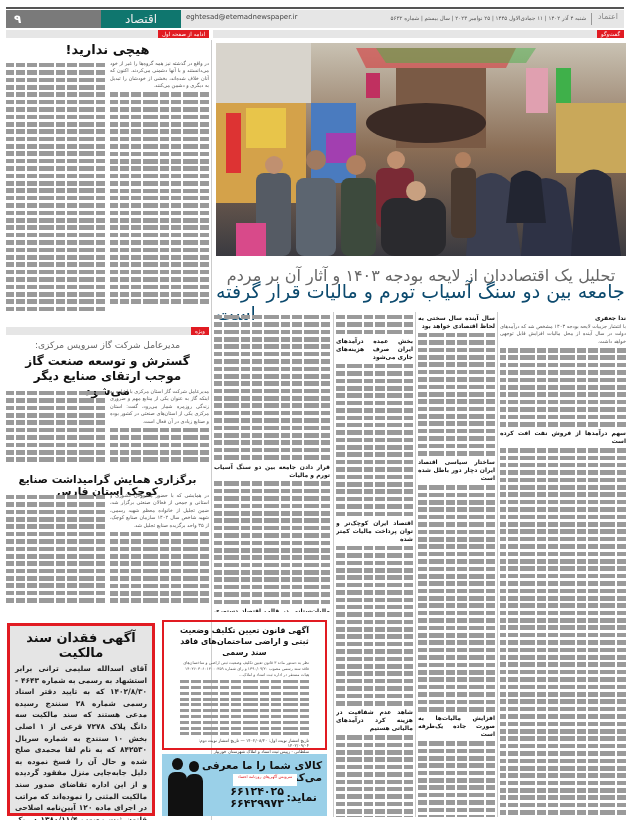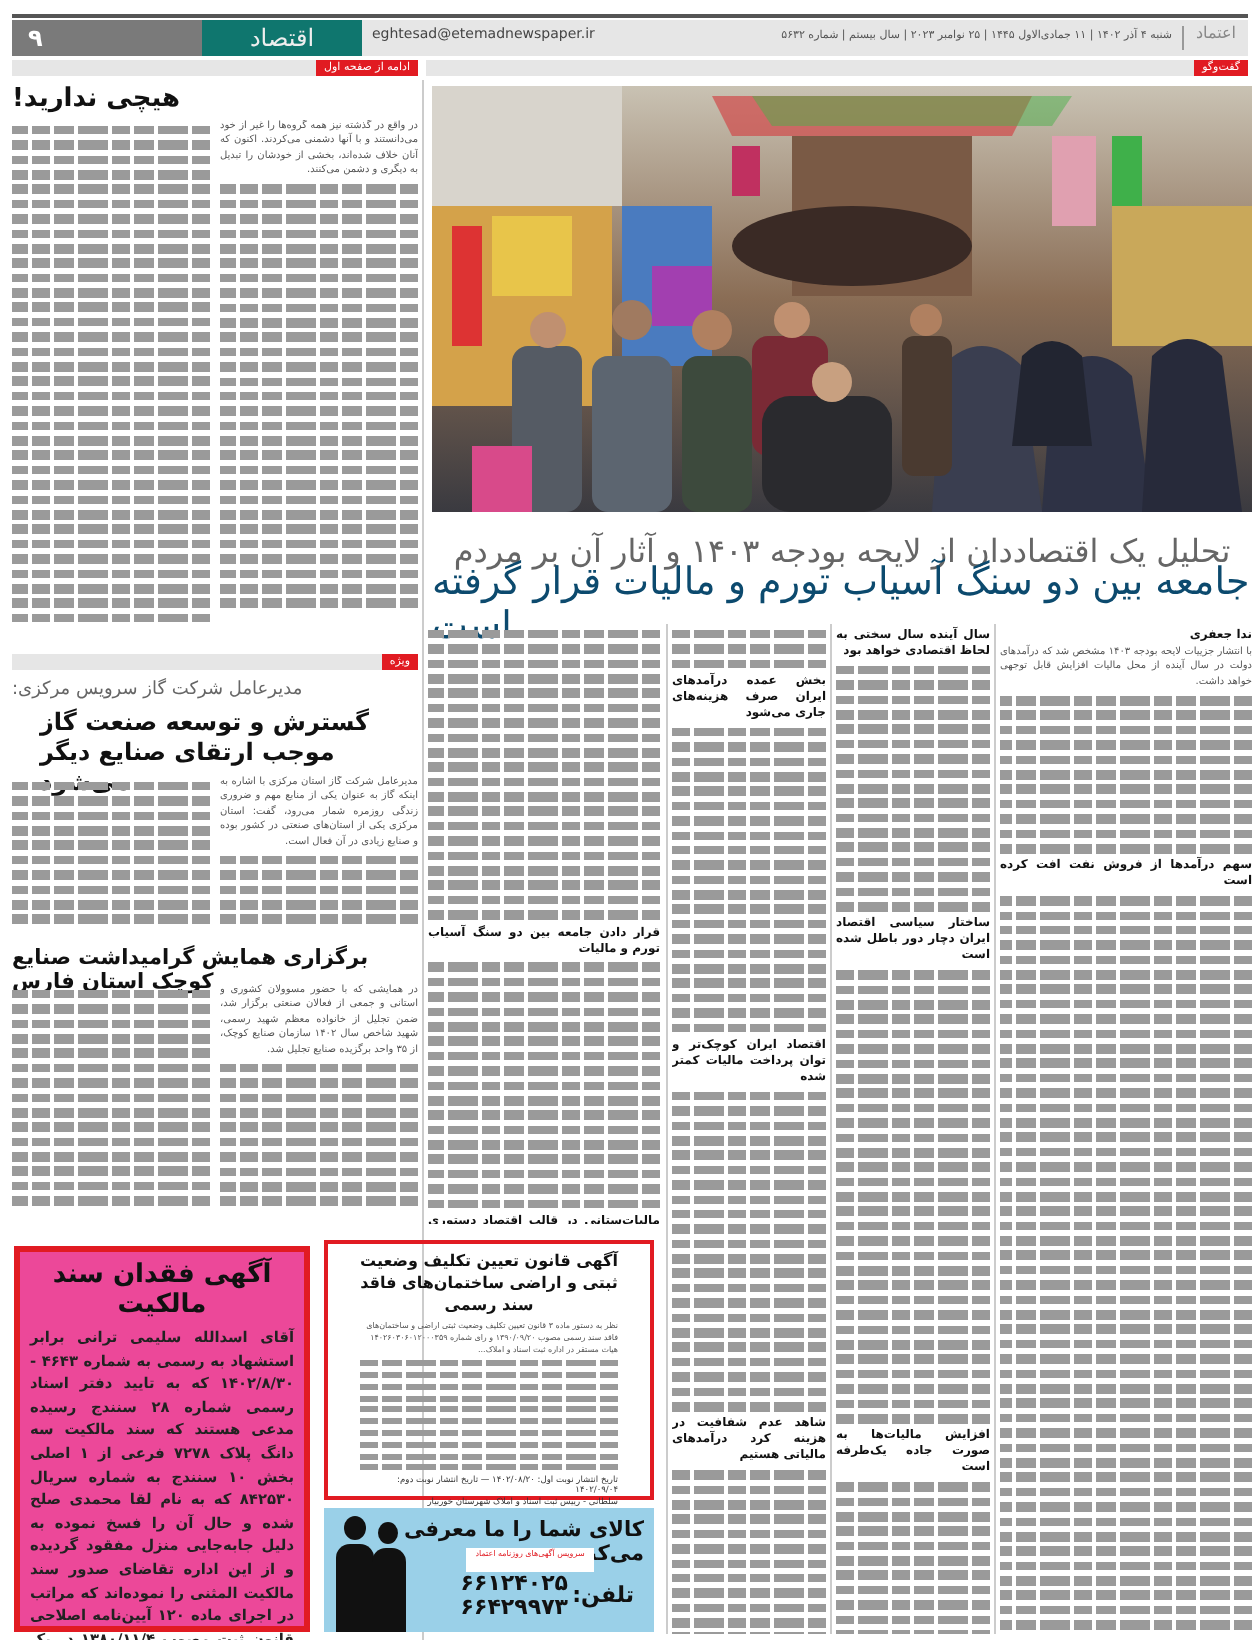--- a/index.html
+++ b/index.html
@@ -16,22 +16,22 @@
 .bar{position:absolute;top:30px;height:8px;background:#e6e6e6}
 .tag{position:absolute;top:0;right:0;height:8px;background:#e11b22;color:#fff;font-size:5.5px;line-height:8px;padding:0 4px;white-space:nowrap}
 .photo{position:absolute;left:216px;top:43px;width:410px;height:213px;overflow:hidden;background:#6b5a4a}
 .kicker{position:absolute;left:216px;top:266px;width:410px;text-align:center;font-size:16px;color:#666}
 .headline{position:absolute;left:216px;top:280px;width:410px;text-align:left;font-size:19px;font-weight:normal;color:#0c4a6e;letter-spacing:-0.5px}
 .col{position:absolute;font-size:5px;line-height:7.4px;color:#555;text-align:justify;overflow:hidden}
 .col p{margin-bottom:1px}
 .col .sub{font-weight:bold;color:#111;font-size:6px;line-height:8px;margin-top:2px}
 .filler{display:block;height:4.6px;margin:2.8px 0;background:repeating-linear-gradient(to left,#9a9a9a 0 9px,transparent 9px 11px,#9a9a9a 11px 26px,transparent 26px 28px,#9a9a9a 28px 38px,transparent 38px 40px)}
 .vline{position:absolute;width:1px;background:#ccc}
-.art-title{position:absolute;text-align:left;font-weight:bold;color:#111}
-.ad1{position:absolute;left:7px;top:623px;width:148px;height:193px;border:3px solid #e11b22;background:#ec4899;padding:4px 5px}
+.art-title{position:absolute;text-align:center;font-weight:bold;color:#111}
+.ad1{position:absolute;left:7px;top:623px;width:148px;height:193px;border:3px solid #e11b22;background:#e5e5e5;padding:4px 5px}
 .ad1 .t{font-size:13px;font-weight:bold;text-align:center;color:#111;margin-bottom:3px}
 .ad1 .b{font-size:7.4px;line-height:11.6px;font-weight:bold;color:#222;text-align:justify}
 .ad2{position:absolute;left:162px;top:620px;width:165px;height:130px;border:2px solid #e11b22;padding:3px 16px}
 .ad2 .t{font-size:8px;font-weight:bold;text-align:center;line-height:11px;color:#111}
 .ad2 .b{font-size:4px;line-height:5.8px;color:#555;margin-top:2px}
 .ad2 .f{font-size:4.3px;color:#333;margin-top:1px}
 .ad3{position:absolute;left:162px;top:754px;width:165px;height:62px;background:#9ad0e8}
 .ad3 .t{position:absolute;right:5px;top:5px;font-size:10.5px;font-weight:bold;color:#111}
 .ad3 .lbl{position:absolute;right:30px;top:20px;width:64px;height:12px;background:#fff;color:#e11b22;font-size:4px;text-align:center;line-height:6px}
 .ad3 .phone-l{position:absolute;right:10px;top:37px;font-size:11px;font-weight:bold;color:#111}
@@ -506,18 +506,18 @@
 
 <div class="ad3">
   <div>
     <div class="head" style="left:10px;top:4px;width:11px;height:12px"></div>
     <div class="person" style="left:6px;width:19px;height:44px"></div>
     <div class="head" style="left:27px;top:7px;width:10px;height:11px"></div>
     <div class="person" style="left:24px;width:17px;height:42px"></div>
   </div>
   <div class="t">کالای شما را ما معرفی می‌کنیم</div>
   <div class="lbl">سرویس آگهی‌های روزنامه اعتماد</div>
-  <div class="phone-l">تلفن:</div>
+  <div class="phone-l">نماید:</div>
   <div class="phones">
     <div>۶۶۱۲۴۰۲۵</div>
     <div>۶۶۴۲۹۹۷۳</div>
   </div>
 </div>
 
 </body></html>

